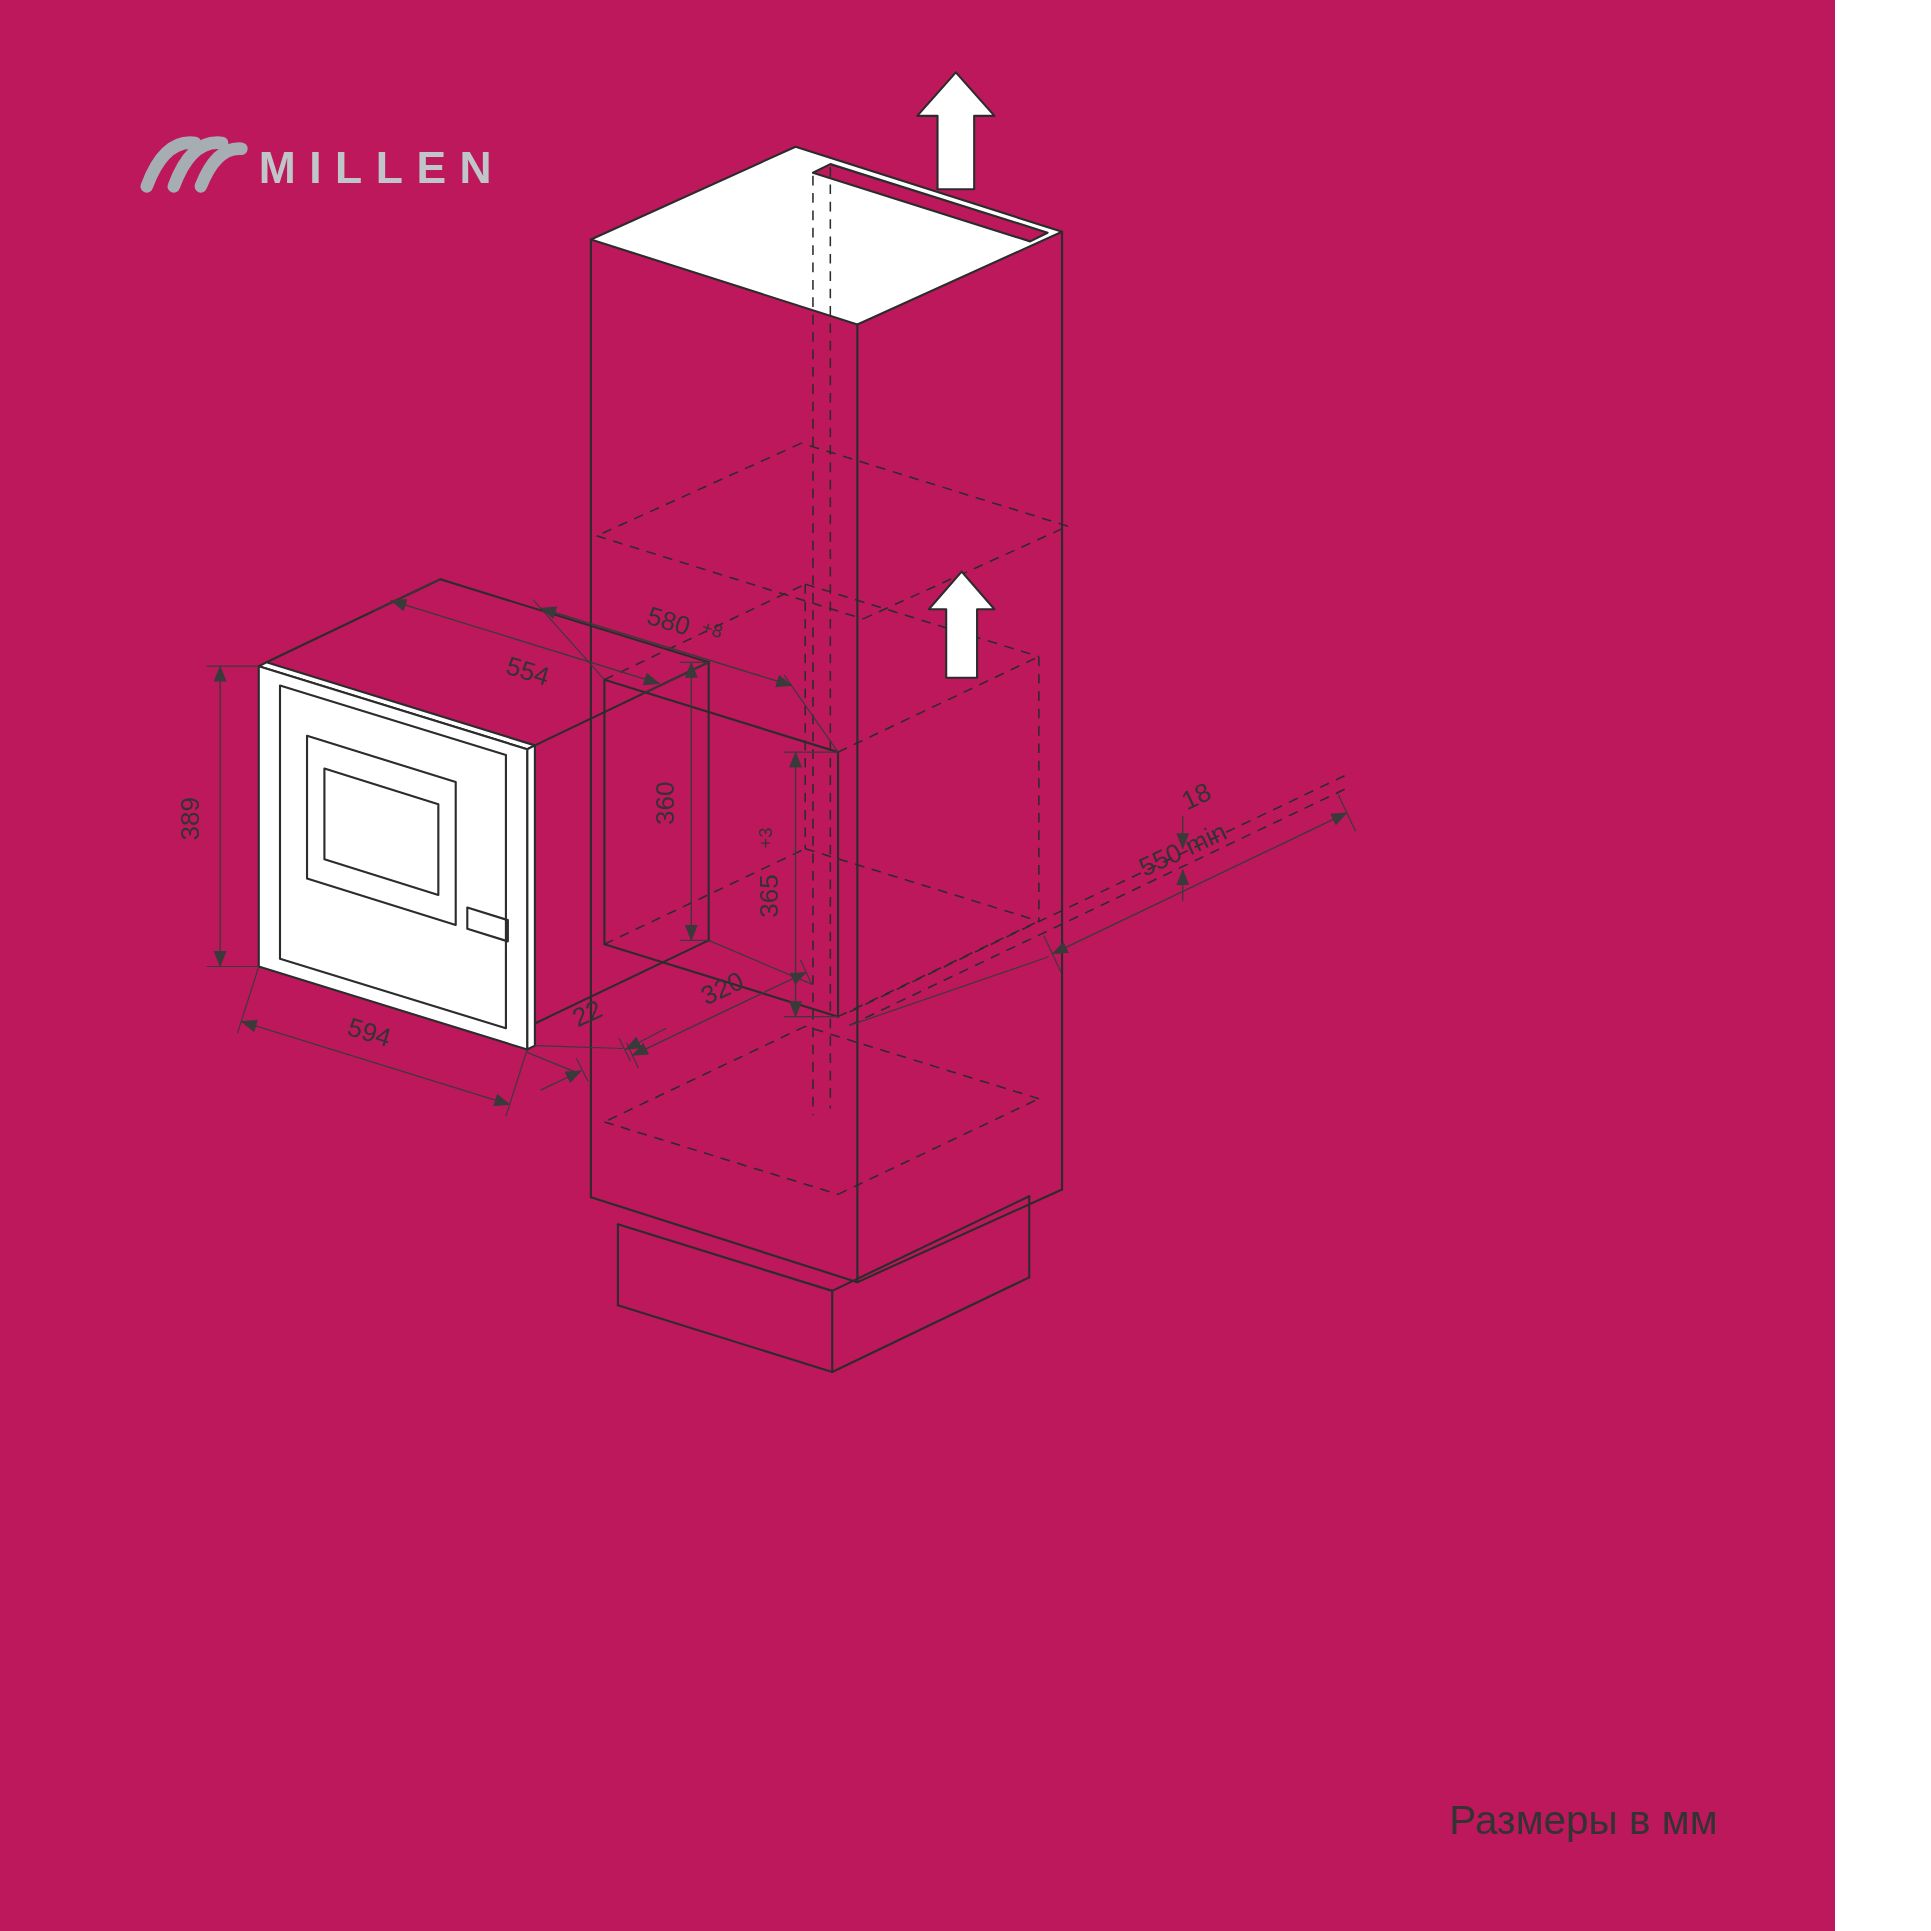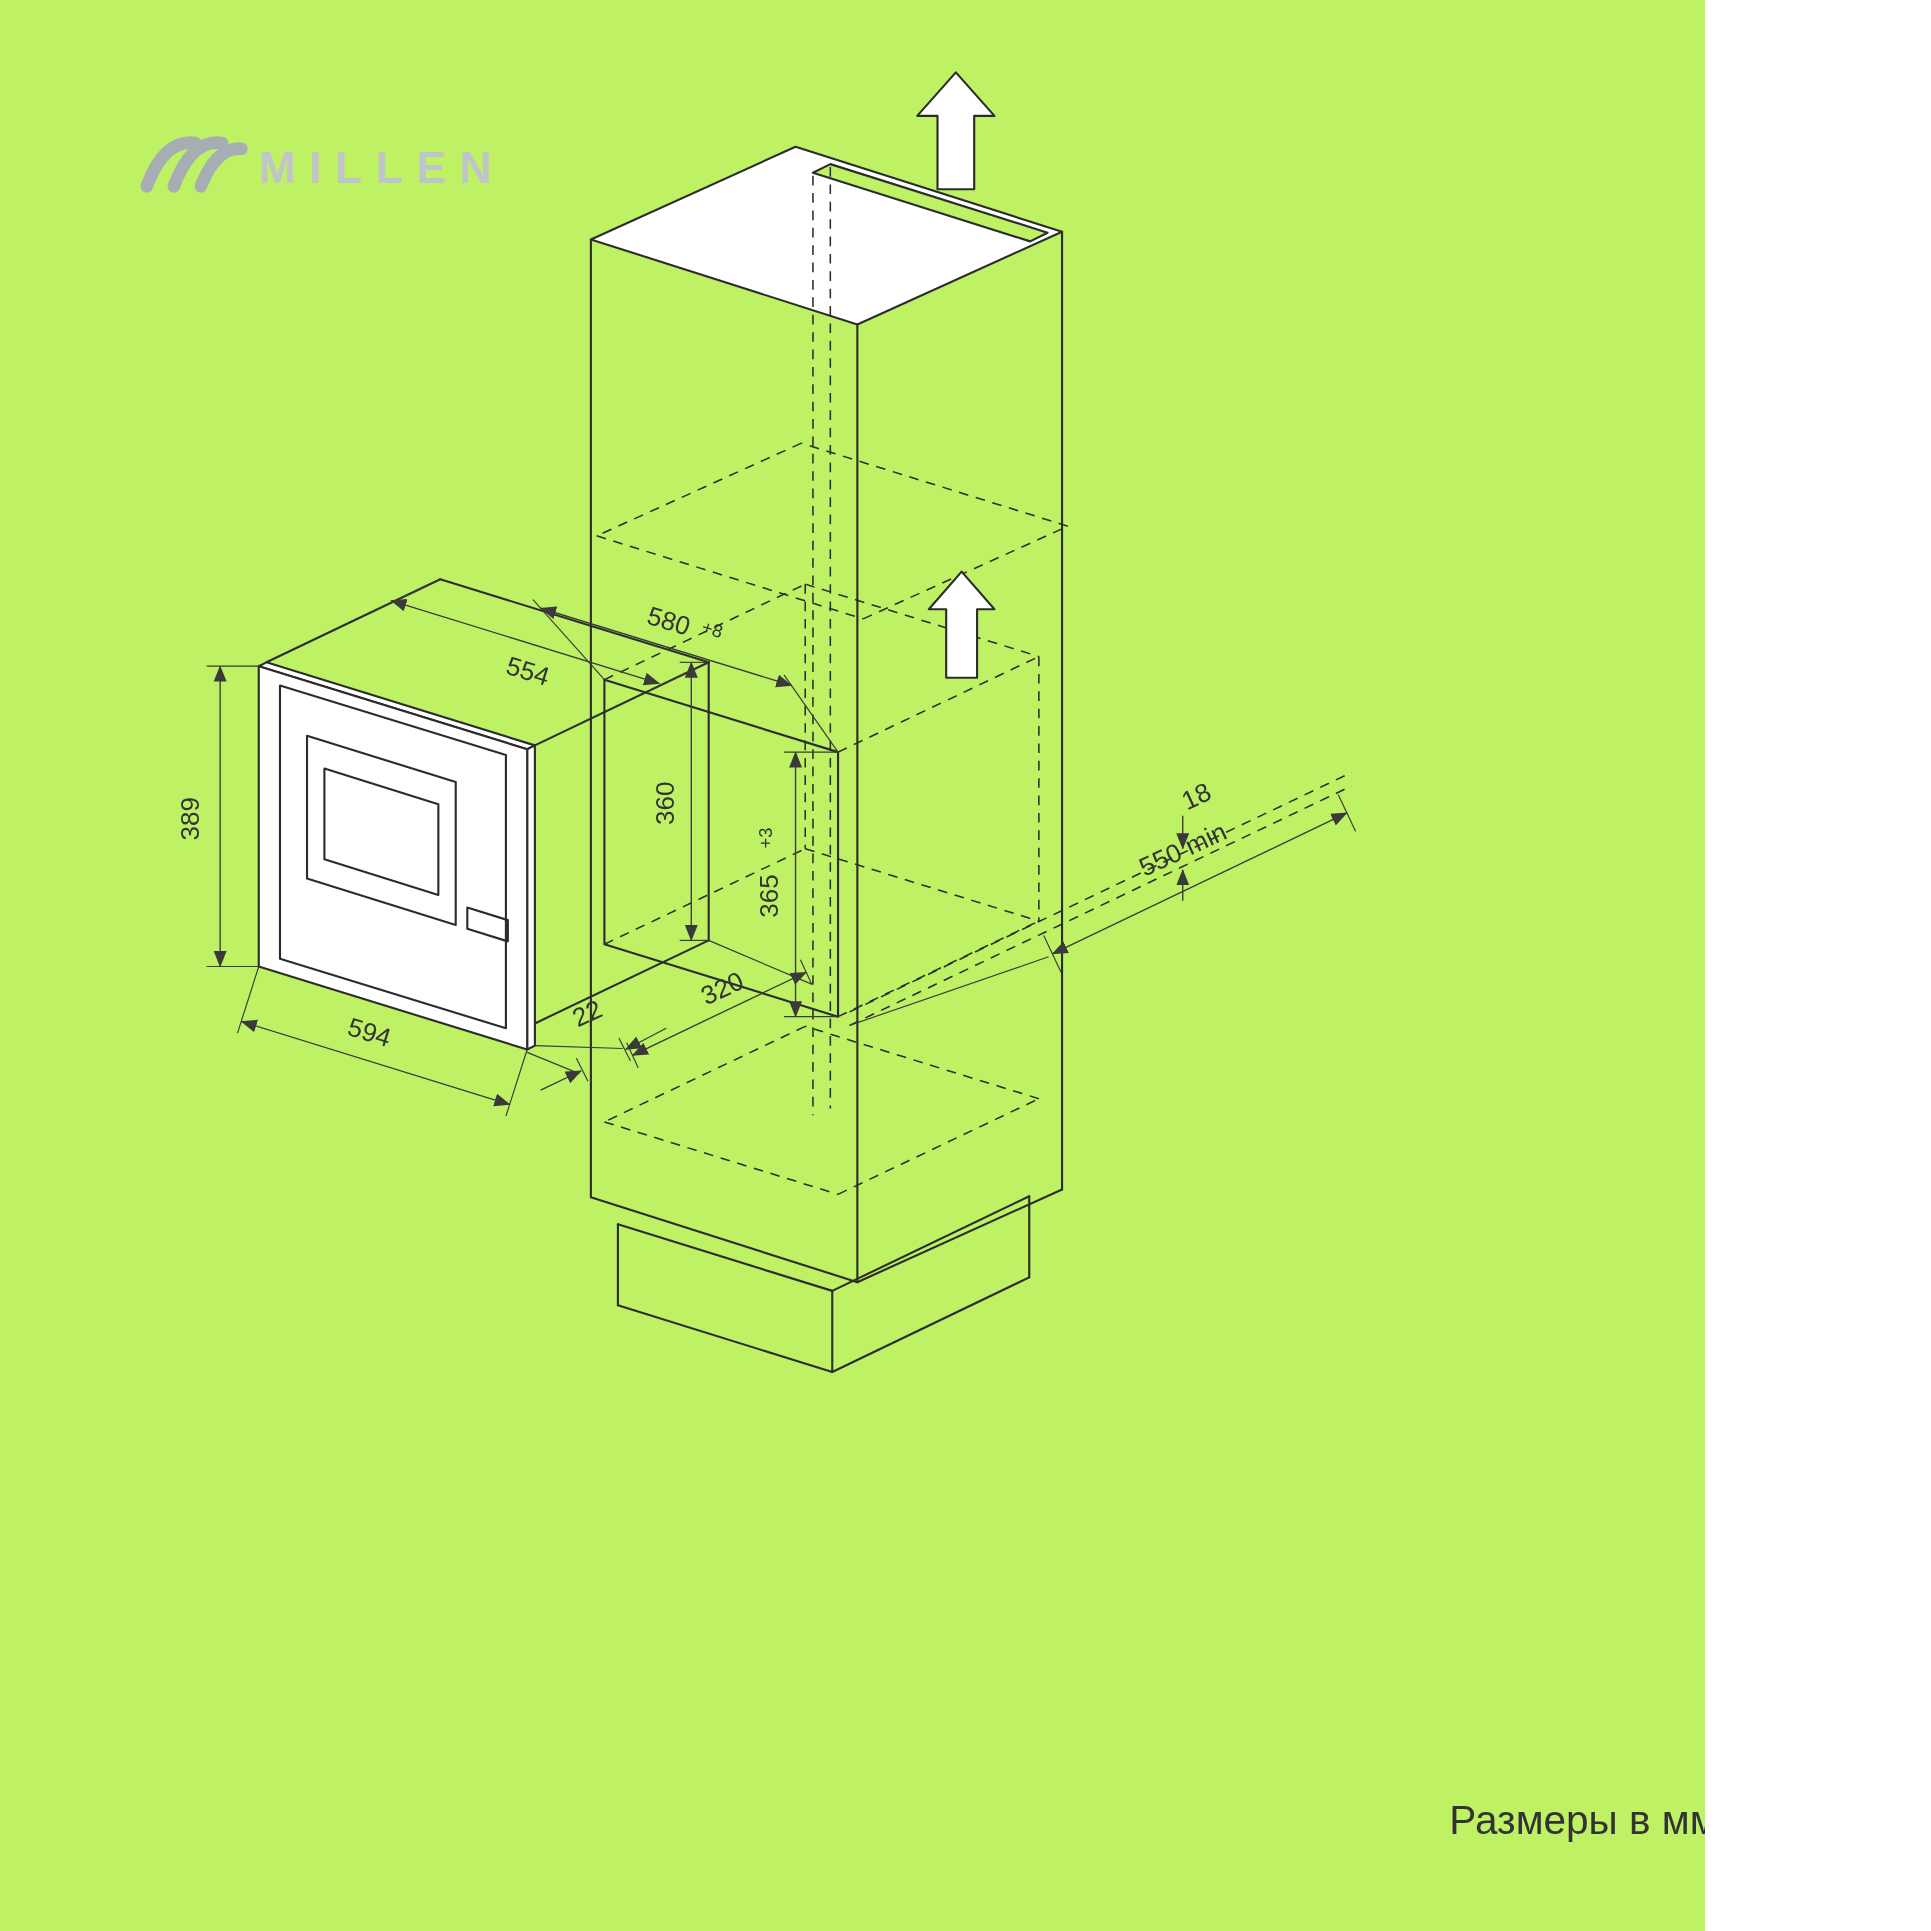--- a/index.html
+++ b/index.html
@@ -1,16 +1,16 @@
 <!DOCTYPE html>
 <html><head>
 <meta charset="utf-8">
 <style>
   html,body{margin:0;padding:0;background:#ffffff;}
-  .page{position:relative;width:1705px;height:1931px;background:#bef264;overflow:hidden;}
+  .page{position:relative;width:1835px;height:1931px;background:#be185d;overflow:hidden;}
   svg{display:block;}
   svg text{font-family:"Liberation Sans", sans-serif;fill:#333333;}
   .dim-label{font-size:27px;}
   .dim-tol{font-size:19px;}
   .logo-text{font-size:46px;font-weight:600;letter-spacing:14px;fill:#bfc5c9;}
   .note-text{font-size:42px;fill:#333333;}
   .outline{stroke:#2c2c2c;stroke-width:2.2;fill:none;stroke-linecap:round;stroke-linejoin:round;}
   .outline-fill{stroke:#2c2c2c;stroke-width:2.2;fill:#ffffff;stroke-linejoin:round;}
   .hidden-line{stroke:#2c2c2c;stroke-width:1.6;fill:none;stroke-dasharray:10 8;stroke-linecap:butt;}
   .dim-line{stroke:#3a3a3a;stroke-width:1.4;fill:none;}

